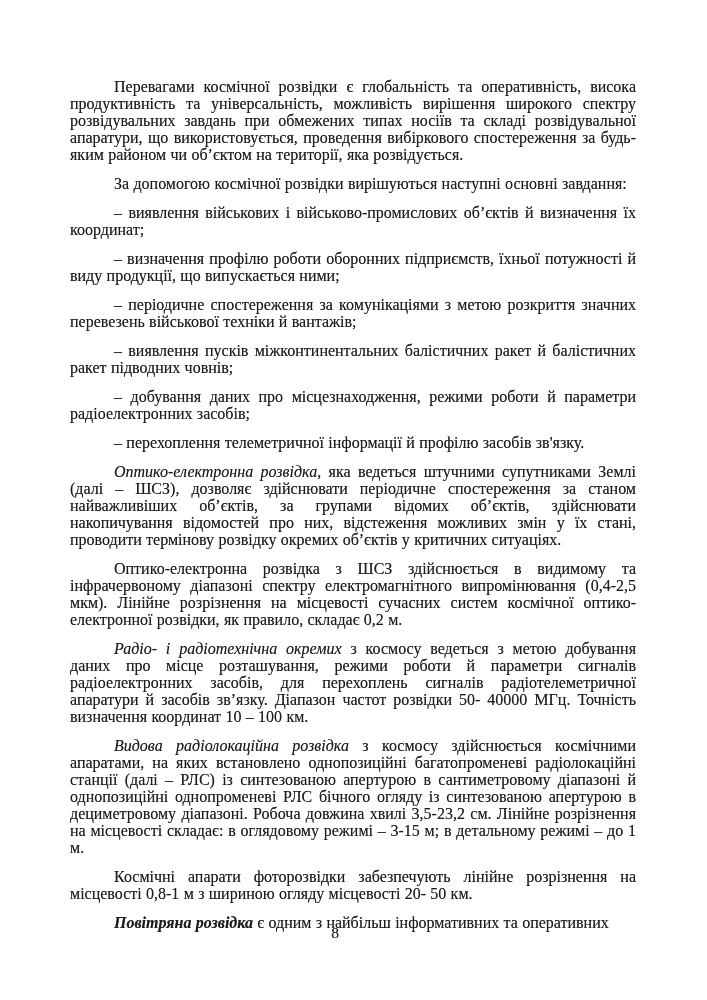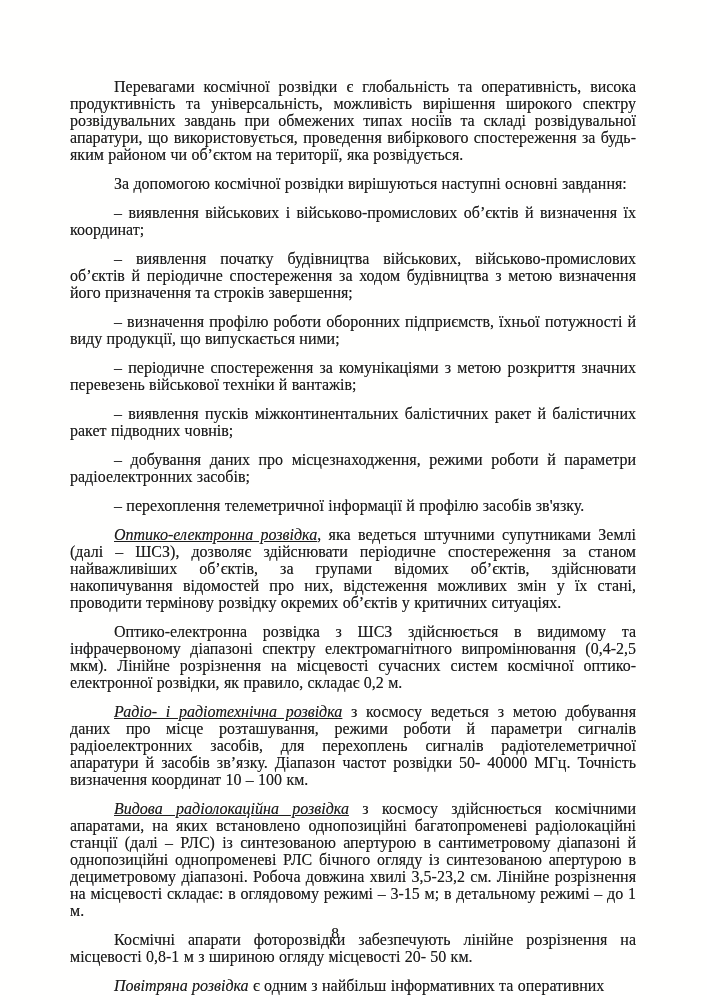--- a/index.html
+++ b/index.html
@@ -25,22 +25,22 @@
   .para {
     margin: 12px;
     font-size: 16px;
     line-height: 17px;
     text-align: justify;
     text-indent: 44px;
     word-spacing: 0.02em;
     text-shadow: 0 0 0.5px rgba(20,20,20,0.55);
     hyphens: none;
   }
-  .lead-italic { font-style: italic; text-decoration: underline; }
-  .lead-bold-italic { font-style: italic; font-weight: normal; }
+  .lead-italic { font-style: italic; }
+  .lead-bold-italic { font-style: italic; font-weight: bold; }
   .dash { display: inline; }
   .pageno {
     position: absolute;
     top: 924px;
     left: 40px;
     width: 590px;
     text-align: center;
     font-size: 15.5px;
     text-shadow: 0 0 0.5px rgba(20,20,20,0.55);
   }
@@ -50,38 +50,37 @@
 
 <div class="page">
   <div class="content">
 
     <p class="para"><span>Перевагами космічної розвідки є глобальність та оперативність, висока продуктивність та універсальність, можливість вирішення широкого спектру розвідувальних завдань при обмежених типах носіїв та складі розвідувальної апаратури, що використовується, проведення вибіркового спостереження за будь-яким районом чи об’єктом на території, яка розвідується.</span></p>
 
     <p class="para"><span>За допомогою космічної розвідки вирішуються наступні основні завдання:</span></p>
 
     <p class="para"><span class="dash">–</span> <span>виявлення військових і військово-промислових об’єктів й визначення їх координат;</span></p>
 
-    <p class="para"><span class="dash">–</span> <span>виявлення початку будівництва військових, військово-промислових об’єктів й періодичне спостереження за ходом будівництва з метою визначення його призначення та строків завершення;</span></p>
 
     <p class="para"><span class="dash">–</span> <span>визначення профілю роботи оборонних підприємств, їхньої потужності й виду продукції, що випускається ними;</span></p>
 
     <p class="para"><span class="dash">–</span> <span>періодичне спостереження за комунікаціями з метою розкриття значних перевезень військової техніки й вантажів;</span></p>
 
 
     <p class="para"><span class="dash">–</span> <span>виявлення пусків міжконтинентальних балістичних ракет й балістичних ракет підводних човнів;</span></p>
 
     <p class="para"><span class="dash">–</span> <span>добування даних про місцезнаходження, режими роботи й параметри радіоелектронних засобів;</span></p>
 
     <p class="para"><span class="dash">–</span> <span>перехоплення телеметричної інформації й профілю засобів зв'язку.</span></p>
 
     <p class="para"><i class="lead-italic">Оптико-електронна розвідка</i><span>, яка ведеться штучними супутниками Землі (далі – ШСЗ), дозволяє здійснювати періодичне спостереження за станом найважливіших об’єктів, за групами відомих об’єктів, здійснювати накопичування відомостей про них, відстеження можливих змін у їх стані, проводити термінову розвідку окремих об’єктів у критичних ситуаціях.</span></p>
 
     <p class="para"><span>Оптико-електронна розвідка з ШСЗ здійснюється в видимому та інфрачервоному діапазоні спектру електромагнітного випромінювання (0,4-2,5 мкм). Лінійне розрізнення на місцевості сучасних систем космічної оптико-електронної розвідки, як правило, складає 0,2 м.</span></p>
 
-    <p class="para"><i class="lead-italic">Радіо- і радіотехнічна розвідка</i><span> з космосу ведеться з метою добування даних про місце розташування, режими роботи й параметри сигналів радіоелектронних засобів, для перехоплень сигналів радіотелеметричної апаратури й засобів зв’язку. Діапазон частот розвідки 50- 40000 МГц. Точність визначення координат 10 – 100 км.</span></p>
+    <p class="para"><i class="lead-italic">Радіо- і радіотехнічна окремих</i><span> з космосу ведеться з метою добування даних про місце розташування, режими роботи й параметри сигналів радіоелектронних засобів, для перехоплень сигналів радіотелеметричної апаратури й засобів зв’язку. Діапазон частот розвідки 50- 40000 МГц. Точність визначення координат 10 – 100 км.</span></p>
 
     <p class="para"><i class="lead-italic">Видова радіолокаційна розвідка</i><span> з космосу здійснюється космічними апаратами, на яких встановлено однопозиційні багатопроменеві радіолокаційні станції (далі – РЛС) із синтезованою апертурою в сантиметровому діапазоні й однопозиційні однопроменеві РЛС бічного огляду із синтезованою апертурою в дециметровому діапазоні. Робоча довжина хвилі 3,5-23,2 см. Лінійне розрізнення на місцевості складає: в оглядовому режимі – 3-15 м; в детальному режимі – до 1 м.</span></p>
 
     <p class="para"><span>Космічні апарати фоторозвідки забезпечують лінійне розрізнення на місцевості 0,8-1 м з шириною огляду місцевості 20- 50 км.</span></p>
 
     <p class="para"><span class="lead-bold-italic">Повітряна розвідка</span><span> є одним з найбільш інформативних та оперативних</span></p>
 
   </div>
 
   <div class="pageno">8</div>

